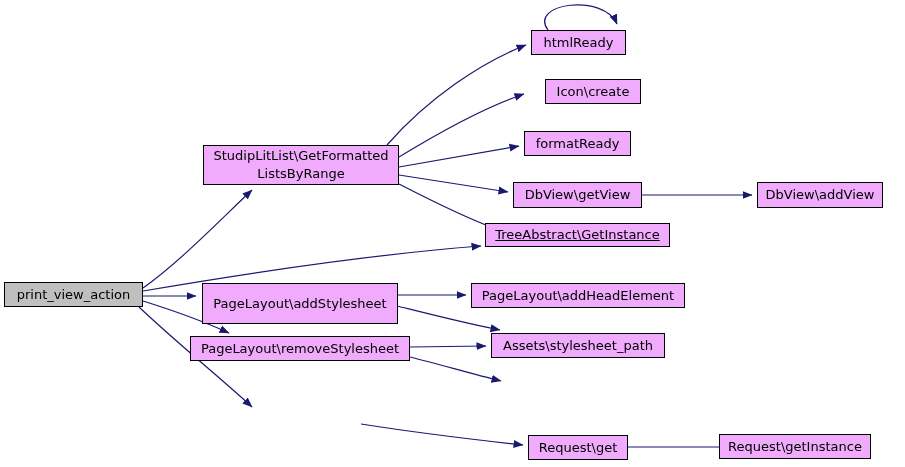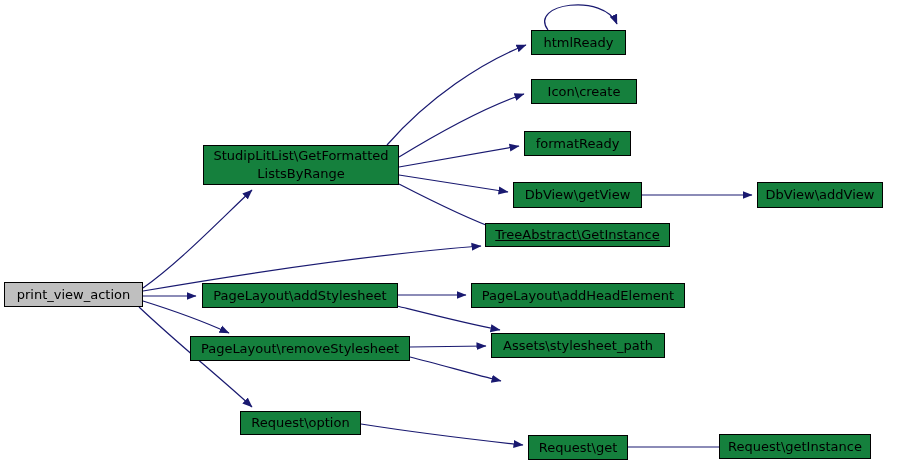--- a/index.html
+++ b/index.html
@@ -24,21 +24,21 @@
     fill: none;
     stroke: #191970;
     stroke-width: 1.2;
   }
 
   .node {
     position: absolute;
     display: flex;
     align-items: center;
     justify-content: center;
-    background: #15803d;
+    background: #f0abfc;
     border: 1px solid #000000;
     color: #000000;
     font-size: 13px;
     line-height: 1.35;
     white-space: pre-line;
     text-align: center;
     cursor: pointer;
     z-index: 2;
   }
 
@@ -86,38 +86,37 @@
     <path class="edge" d="M628,447 L740,447" marker-end="url(#arrow)"></path>
   </svg>
 
   <div class="node focus" style="left:4px; top:282px; width:139px; height:25px;">print_view_action</div>
 
   <div class="node" style="left:203px; top:145px; width:196px; height:40px;">StudipLitList\GetFormatted
 ListsByRange</div>
 
   <div class="node" style="left:531px; top:30px; width:95px; height:25px;">htmlReady</div>
 
-  <div class="node" style="left:531px; top:79px; width:106px; height:25px;">Icon\create</div>
+  <div class="node" style="left:545px; top:79px; width:96px; height:25px;">Icon\create</div>
 
   <div class="node" style="left:524px; top:131px; width:107px; height:25px;">formatReady</div>
 
   <div class="node" style="left:513px; top:182px; width:129px; height:26px;">DbView\getView</div>
 
   <div class="node" style="left:757px; top:182px; width:126px; height:26px;">DbView\addView</div>
 
   <div class="node" style="left:485px; top:223px; width:185px; height:24px;text-decoration:underline;">TreeAbstract\GetInstance</div>
 
-  <div class="node" style="left:202px; top:283px; width:196px; height:25px;">PageLayout\addStylesheet</div>
+  <div class="node" style="left:202px; top:283px; width:196px; height:41px;">PageLayout\addStylesheet</div>
 
   <div class="node" style="left:190px; top:336px; width:220px; height:25px;">PageLayout\removeStylesheet</div>
 
   <div class="node" style="left:471px; top:283px; width:214px; height:25px;">PageLayout\addHeadElement</div>
 
   <div class="node" style="left:491px; top:333px; width:174px; height:25px;text-align:right;">Assets\stylesheet_path</div>
 
 
-  <div class="node" style="left:240px; top:411px; width:121px; height:24px;">Request\option</div>
 
   <div class="node" style="left:528px; top:435px; width:100px; height:25px;">Request\get</div>
 
   <div class="node" style="left:719px; top:434px; width:152px; height:25px;">Request\getInstance</div>
 
 </div>
 
 </body></html>

